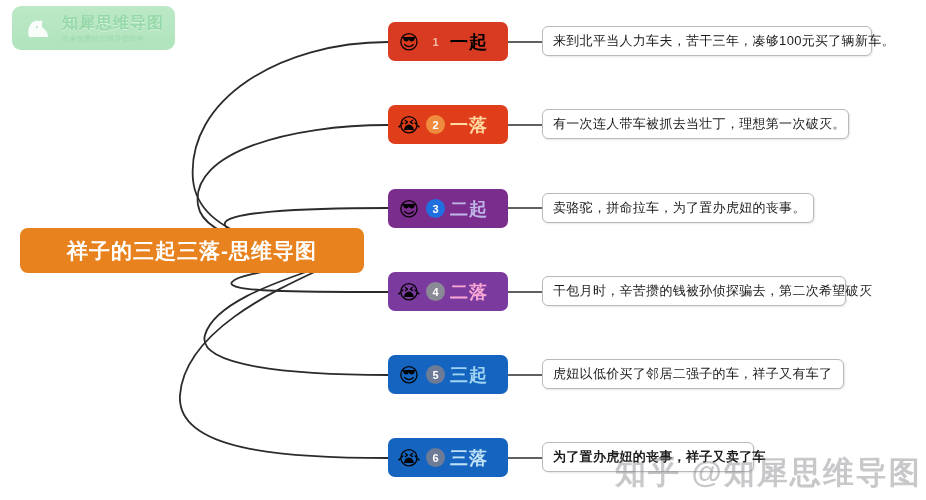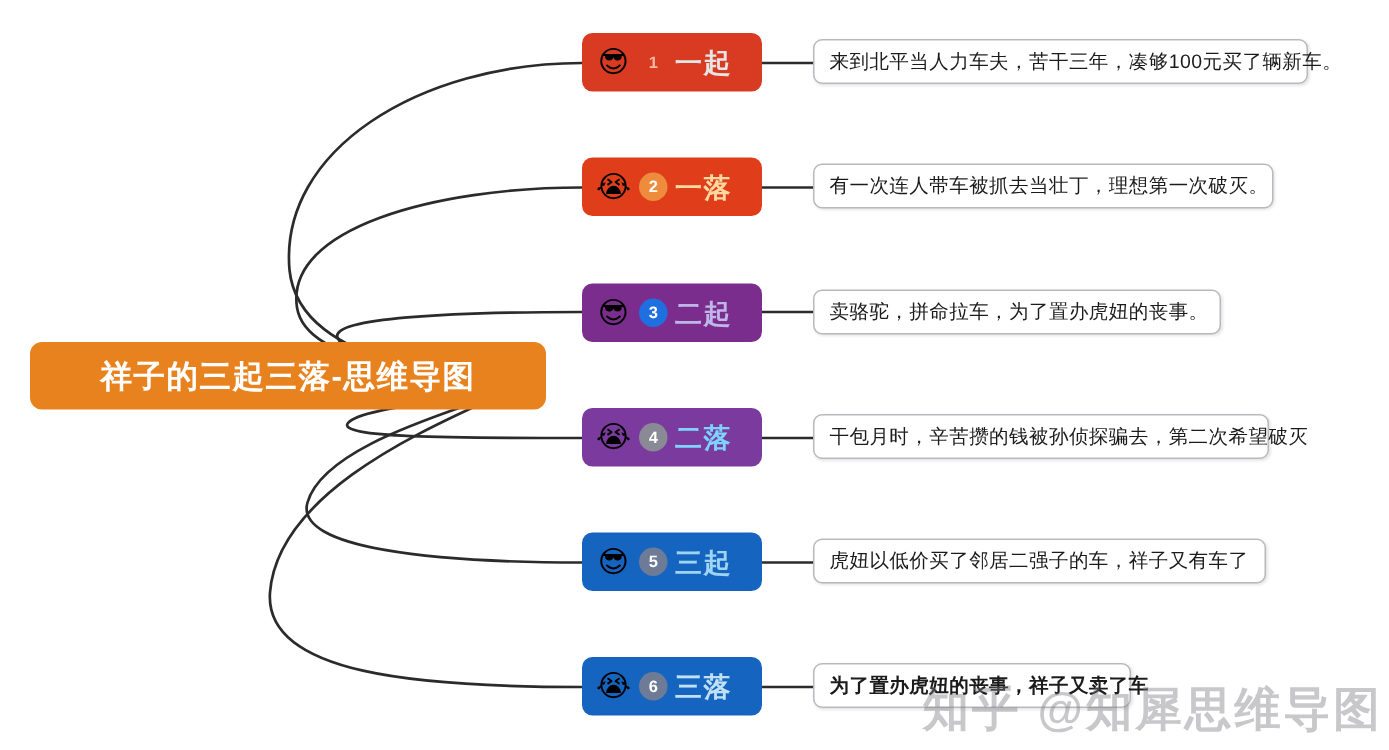--- a/index.html
+++ b/index.html
@@ -194,30 +194,42 @@
     <g fill="none" stroke="#2b2b2b" stroke-width="1.6">
       <path d="M508,42 L542,42"></path>
       <path d="M508,125 L542,125"></path>
       <path d="M508,208 L542,208"></path>
       <path d="M508,292 L542,292"></path>
       <path d="M508,375 L542,375"></path>
       <path d="M508,458 L542,458"></path>
     </g>
   </svg>
 
+  <div class="logo-badge">
+    <div class="logo-mark">
+      <svg width="34" height="34" viewBox="0 0 34 34">
+        <path d="M7 26 C5 20 7 12 13 10 C16 9 18 11 20 9 C21 13 19 15 21 17 C24 19 26 22 26 26 Z" fill="#ffffff" opacity="0.92"></path>
+        <circle cx="15" cy="16" r="1.1" fill="#a9e2b7"></circle>
+      </svg>
+    </div>
+    <div class="logo-text-wrap">
+      <div class="logo-title">知犀思维导图</div>
+      <div class="logo-sub">完全免费的思维导图软件</div>
+    </div>
+  </div>
 
   <div class="root-node">
     <span class="root-label">祥子的三起三落-思维导图</span>
   </div>
 
   <div id="branch-host">
       <div class="branch-node" style="top: 22px; background: rgb(217, 58, 34);">
         <span class="emoji">😎</span>
         <span class="badge-num" style="background: rgb(217, 58, 34); color: rgb(244, 185, 160);">1</span>
-        <span class="branch-label" style="color: #e5e5e5;">一起</span>
+        <span class="branch-label" style="color: #000000;">一起</span>
       </div>
       <div class="desc-box" style="top: 26px; left: 542px; width: 330px;">
         <span class="desc-text">来到北平当人力车夫，苦干三年，凑够100元买了辆新车。</span>
       </div>
       <div class="branch-node" style="top: 105px; background: rgb(224, 62, 26);">
         <span class="emoji">😭</span>
         <span class="badge-num" style="background: rgb(239, 139, 60); color: rgb(255, 255, 255);">2</span>
         <span class="branch-label" style="color: rgb(255, 217, 160);">一落</span>
       </div>
       <div class="desc-box" style="top: 109px; left: 542px; width: 307px;">
@@ -227,21 +239,21 @@
         <span class="emoji">😎</span>
         <span class="badge-num" style="background: rgb(31, 111, 224); color: rgb(255, 255, 255);">3</span>
         <span class="branch-label" style="color: rgb(191, 182, 232);">二起</span>
       </div>
       <div class="desc-box" style="top: 193px; left: 542px; width: 272px;">
         <span class="desc-text">卖骆驼，拼命拉车，为了置办虎妞的丧事。</span>
       </div>
       <div class="branch-node" style="top: 272px; background: rgb(123, 58, 158);">
         <span class="emoji">😭</span>
         <span class="badge-num" style="background: rgb(138, 138, 150); color: rgb(255, 255, 255);">4</span>
-        <span class="branch-label" style="color: #7dd3fc;">二落</span>
+        <span class="branch-label" style="color: #f9a8d4;">二落</span>
       </div>
       <div class="desc-box" style="top: 276px; left: 542px; width: 304px; font-family: Liberation Mono, monospace;">
         <span class="desc-text">干包月时，辛苦攒的钱被孙侦探骗去，第二次希望破灭</span>
       </div>
       <div class="branch-node" style="top: 355px; background: rgb(21, 101, 192);">
         <span class="emoji">😎</span>
         <span class="badge-num" style="background: rgb(110, 123, 150); color: rgb(255, 255, 255);">5</span>
         <span class="branch-label" style="color: rgb(159, 212, 242);">三起</span>
       </div>
       <div class="desc-box" style="top: 359px; left: 542px; width: 302px;">

